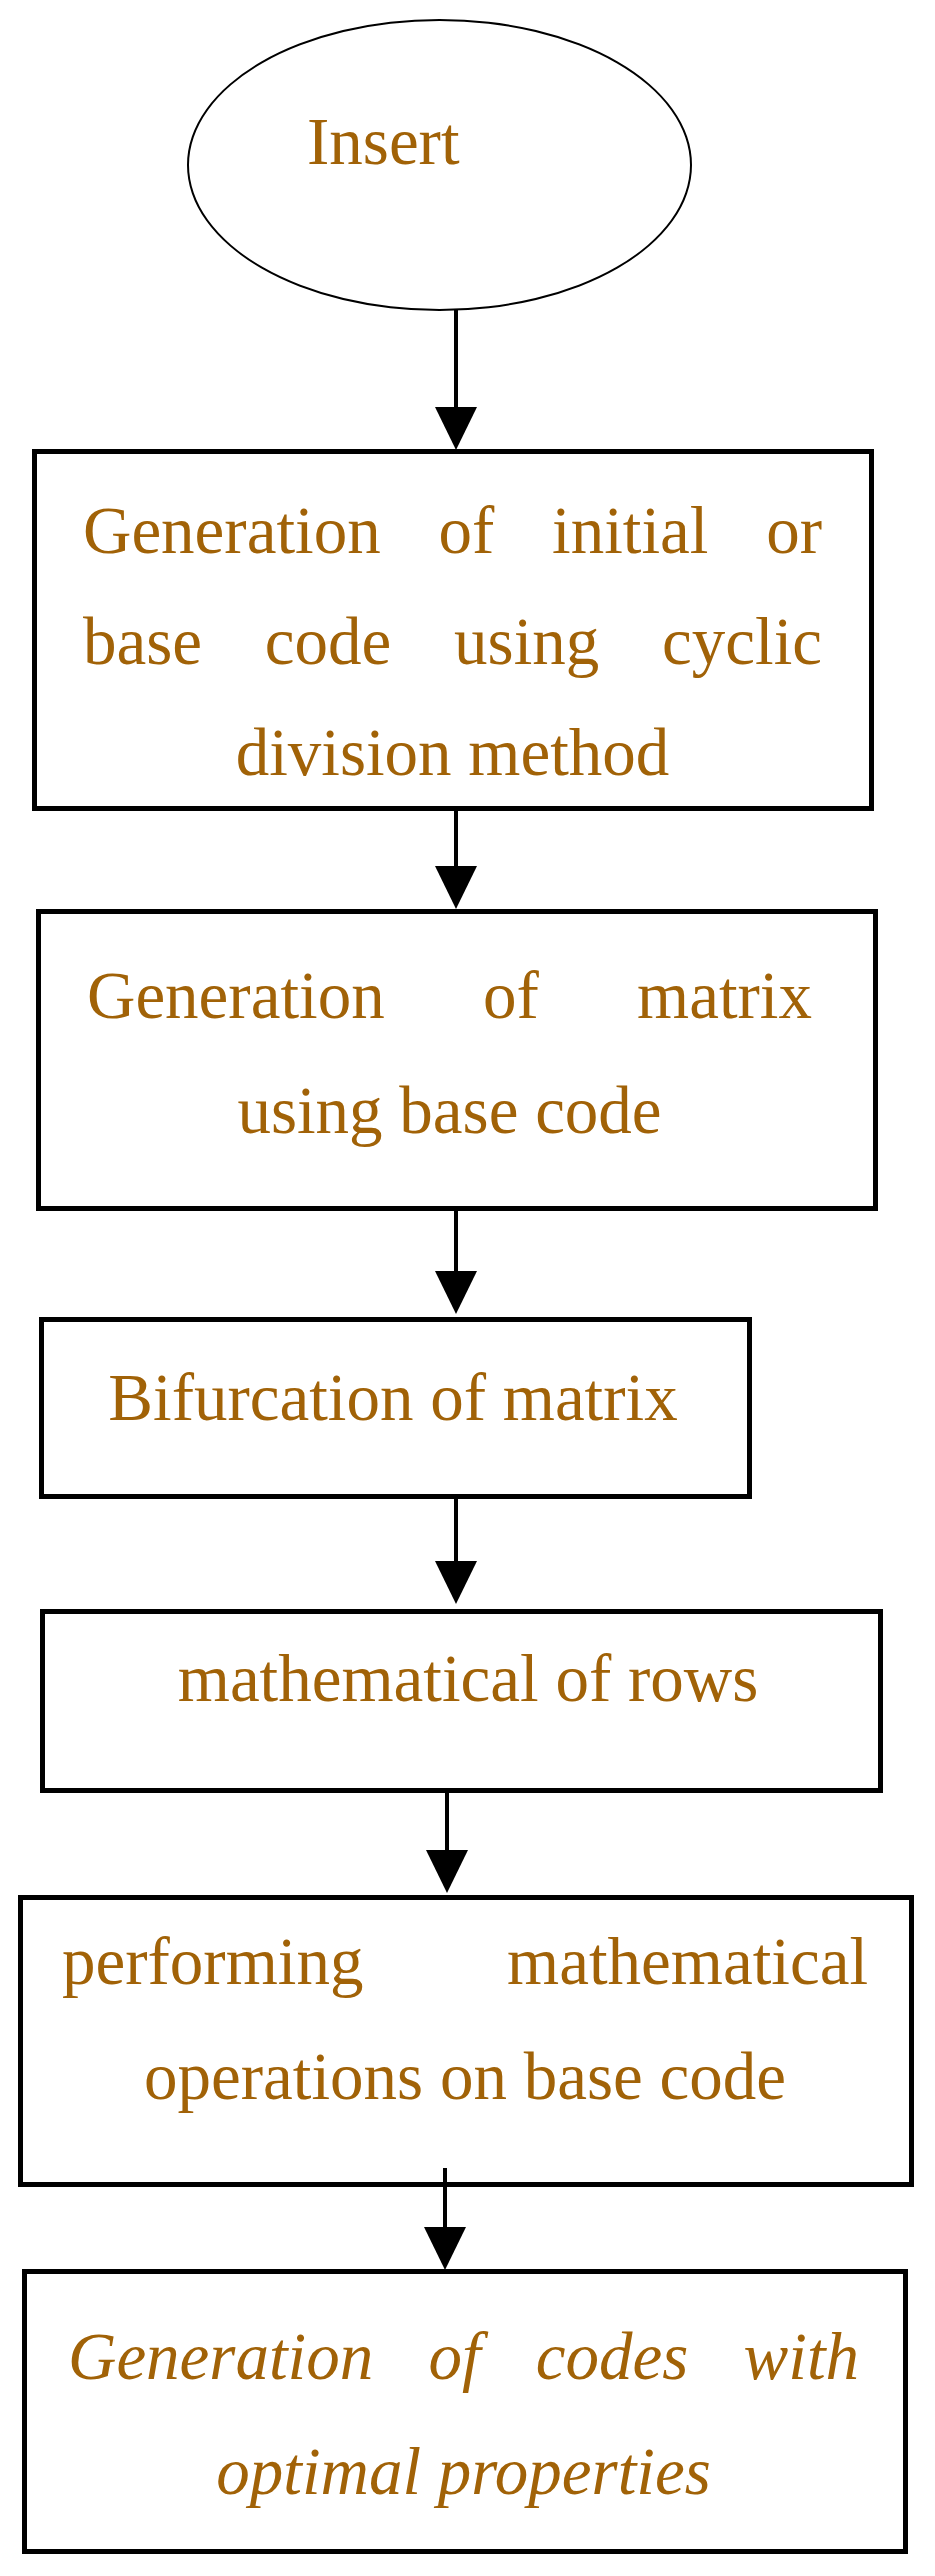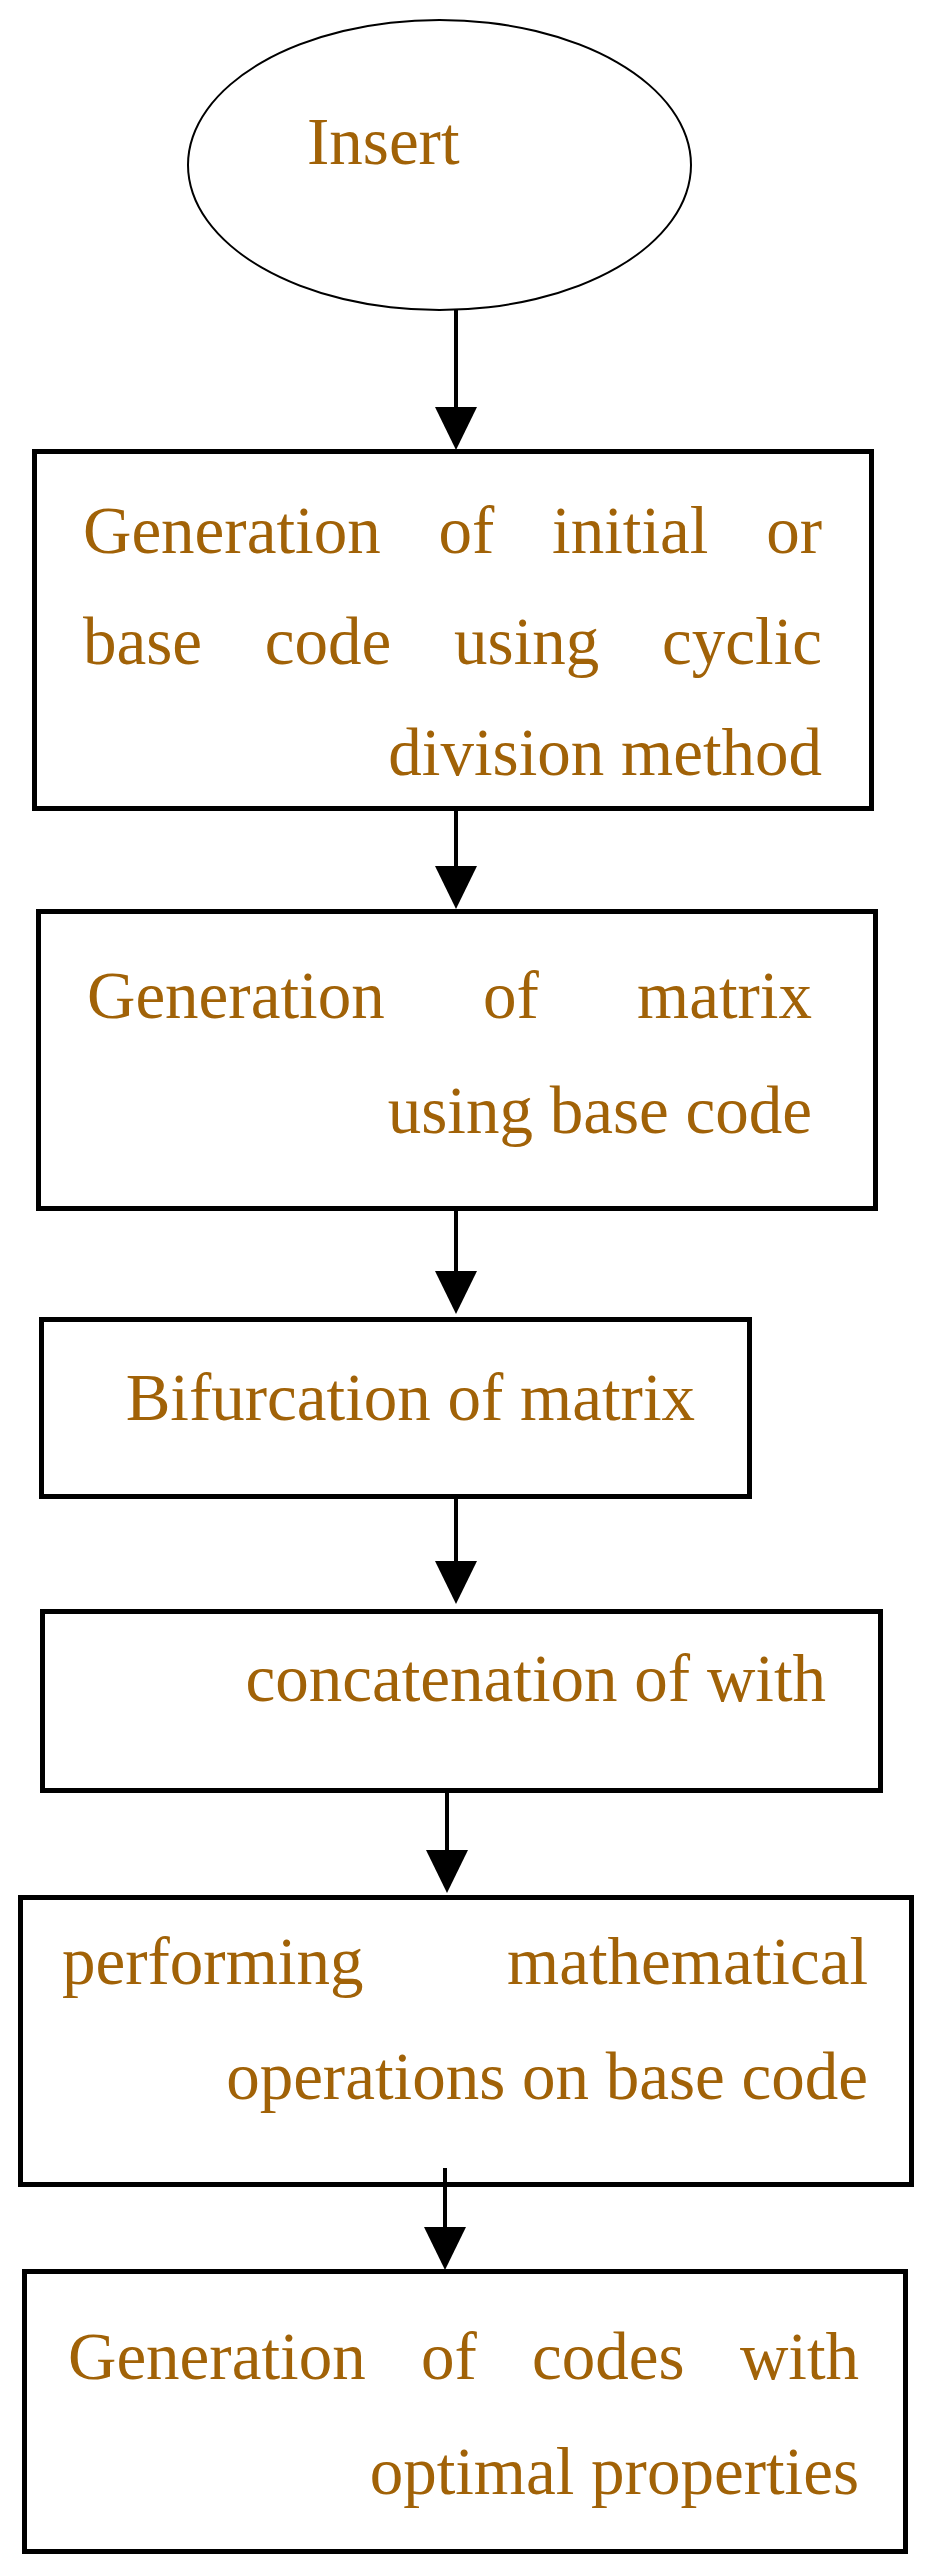--- a/index.html
+++ b/index.html
@@ -27,21 +27,21 @@
   }
   .pbox{
     position:absolute;
     border:5.2px solid #000000;
     box-sizing:border-box;
     background:#ffffff;
     font-size:67px;
   }
   .pbox .line{
     white-space:nowrap;
-    text-align:right;
+    text-align:center;
   }
   .pbox .line.just{
     white-space:normal;
     text-align:justify;
     text-align-last:justify;
   }
   .vline{
     position:absolute;
     width:3.7px;
     background:#000000;
@@ -52,21 +52,21 @@
     border-left:21.5px solid transparent;
     border-right:21.5px solid transparent;
     border-top:43px solid #000000;
   }
   
   .b1{left:32px;top:449px;width:842px;height:362px;padding:21px 47px 0 46px;line-height:111px;}
   .b2{left:36px;top:909px;width:842px;height:302px;padding:24px 61px 0 46px;line-height:115px;}
   .b3{left:39px;top:1317px;width:713px;height:182px;padding:18px 52px 0 47px;line-height:115px;}
   .b4{left:40px;top:1609px;width:843px;height:184px;padding:7.4px 52px 0 65px;line-height:115px;}
   .b5{left:18px;top:1895px;width:896px;height:292px;padding:4px 41px 0 39px;line-height:115px;}
-  .b6{left:22px;top:2269px;width:886px;height:285px;padding:25px 44px 0 41px;line-height:115px;}
+  .b6{left:22px;top:2269px;width:886px;height:285px;padding:25px 44px 0 41px;line-height:115px;font-style:italic;}
 </style>
 </head>
 <body>
 
 <div class="canvas">
 
   <div class="ellipse">
     <span class="ellipse-label">Insert</span>
   </div>
 
@@ -91,21 +91,21 @@
   <div class="vhead" style="left:435px;top:1271px;"></div>
 
   <div class="pbox b3">
     <div class="line">Bifurcation of matrix</div>
   </div>
 
   <div class="vline" style="left:454px;top:1497px;height:65px;"></div>
   <div class="vhead" style="left:435px;top:1561px;"></div>
 
   <div class="pbox b4">
-    <div class="line">concatenation of with</div>
+    <div class="line">mathematical of rows</div>
   </div>
 
   <div class="vline" style="left:445px;top:1791px;height:60px;"></div>
   <div class="vhead" style="left:426px;top:1850px;"></div>
 
   <div class="pbox b5">
     <div class="line just">performing mathematical</div>
     <div class="line">operations on base code</div>
   </div>
 

